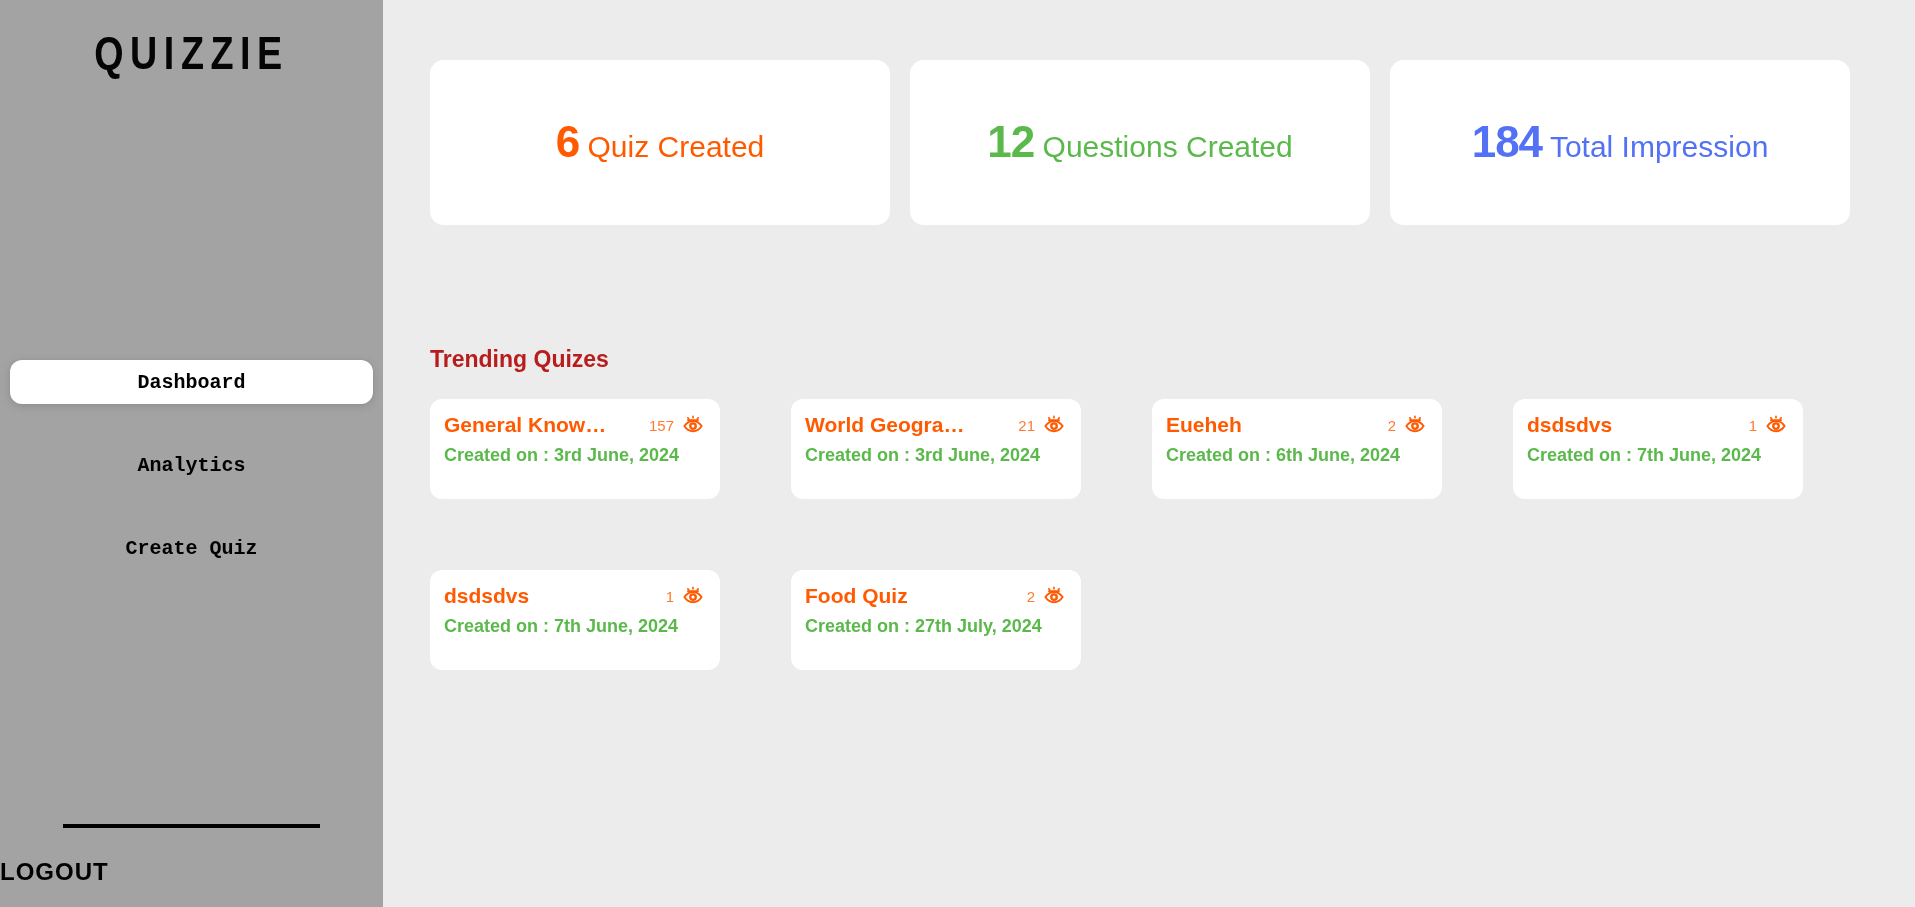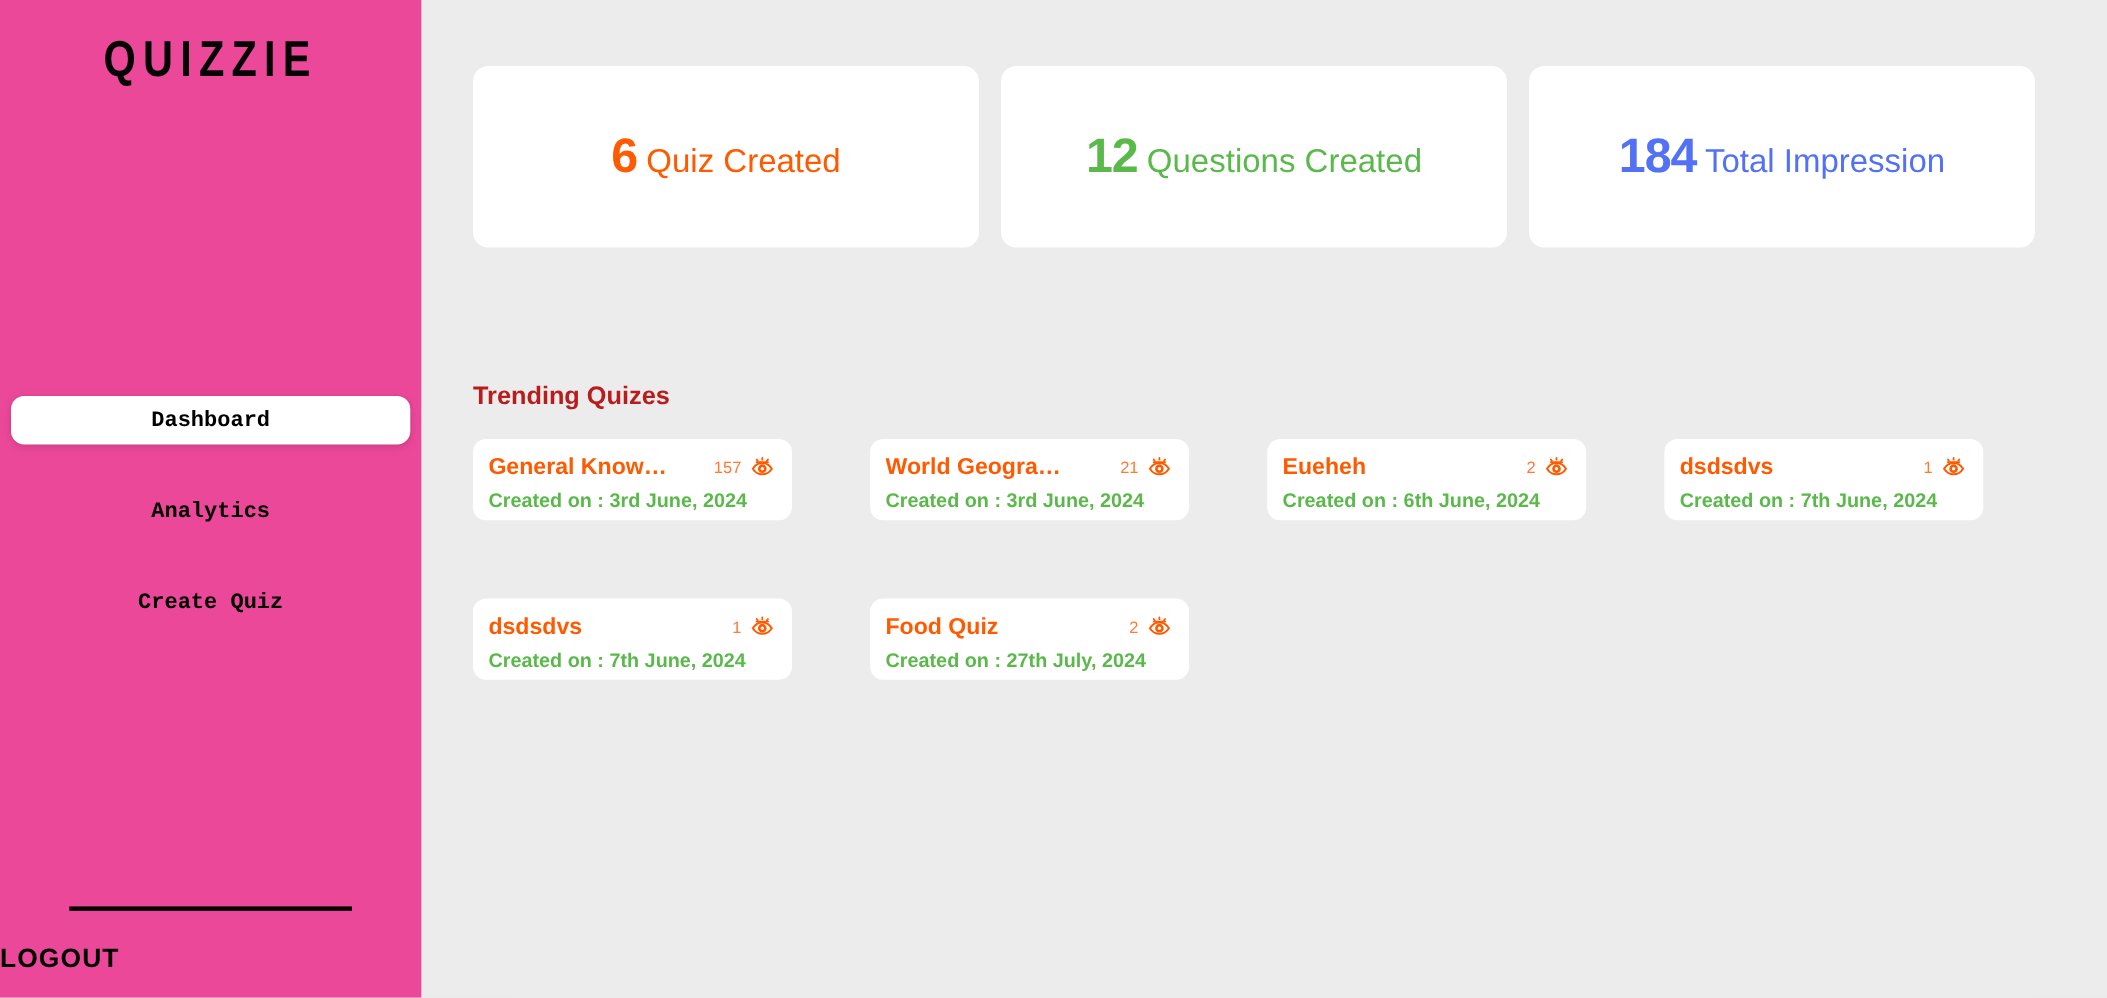--- a/index.html
+++ b/index.html
@@ -15,21 +15,21 @@
     background: #ececec;
     position: relative;
   }
 
   
   #sidebar {
     position: absolute;
     left: 0; top: 0;
     width: 383px;
     height: 907px;
-    background: #ec4899;
+    background: #a3a3a3;
     z-index: 5;
   }
 
   #logo {
     position: absolute;
     top: 26px;
     left: 0;
     width: 383px;
     text-align: center;
     font-family: "Liberation Sans", sans-serif;
@@ -153,21 +153,21 @@
     left: 61px;
     top: 399px;
     width: 1420px;
     display: flex;
     flex-wrap: wrap;
     gap: 71px 71px;
   }
 
   .quiz-card {
     width: 290px;
-    height: 74px;
+    height: 100px;
     background: #ffffff;
     border-radius: 12px;
     padding: 14px 16px 0 14px;
     position: relative;
   }
 
   .quiz-top {
     display: flex;
     align-items: center;
     gap: 8px;

